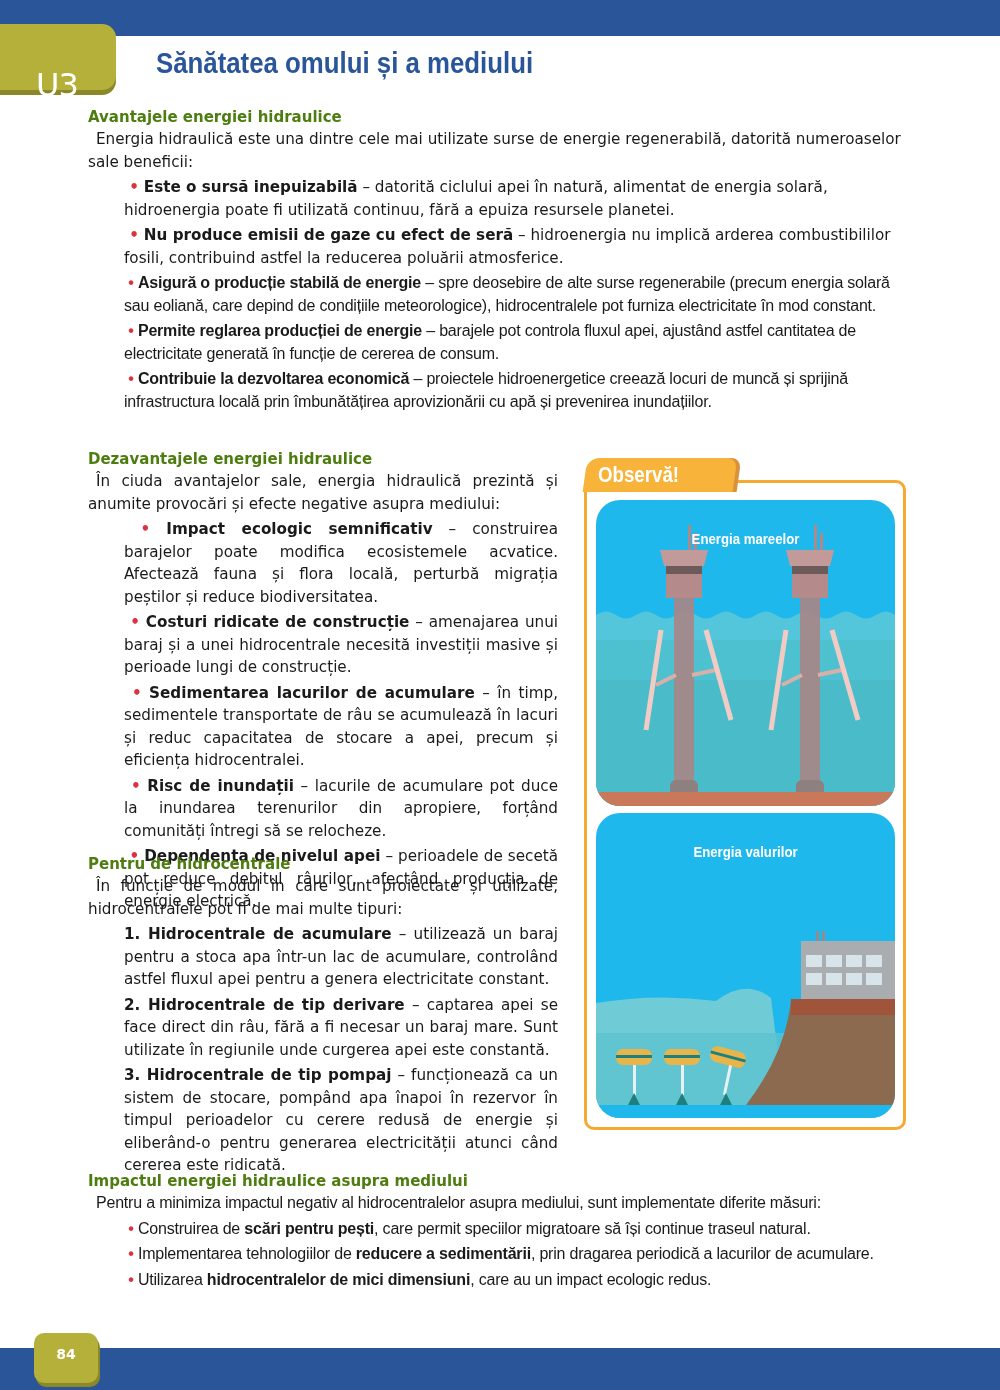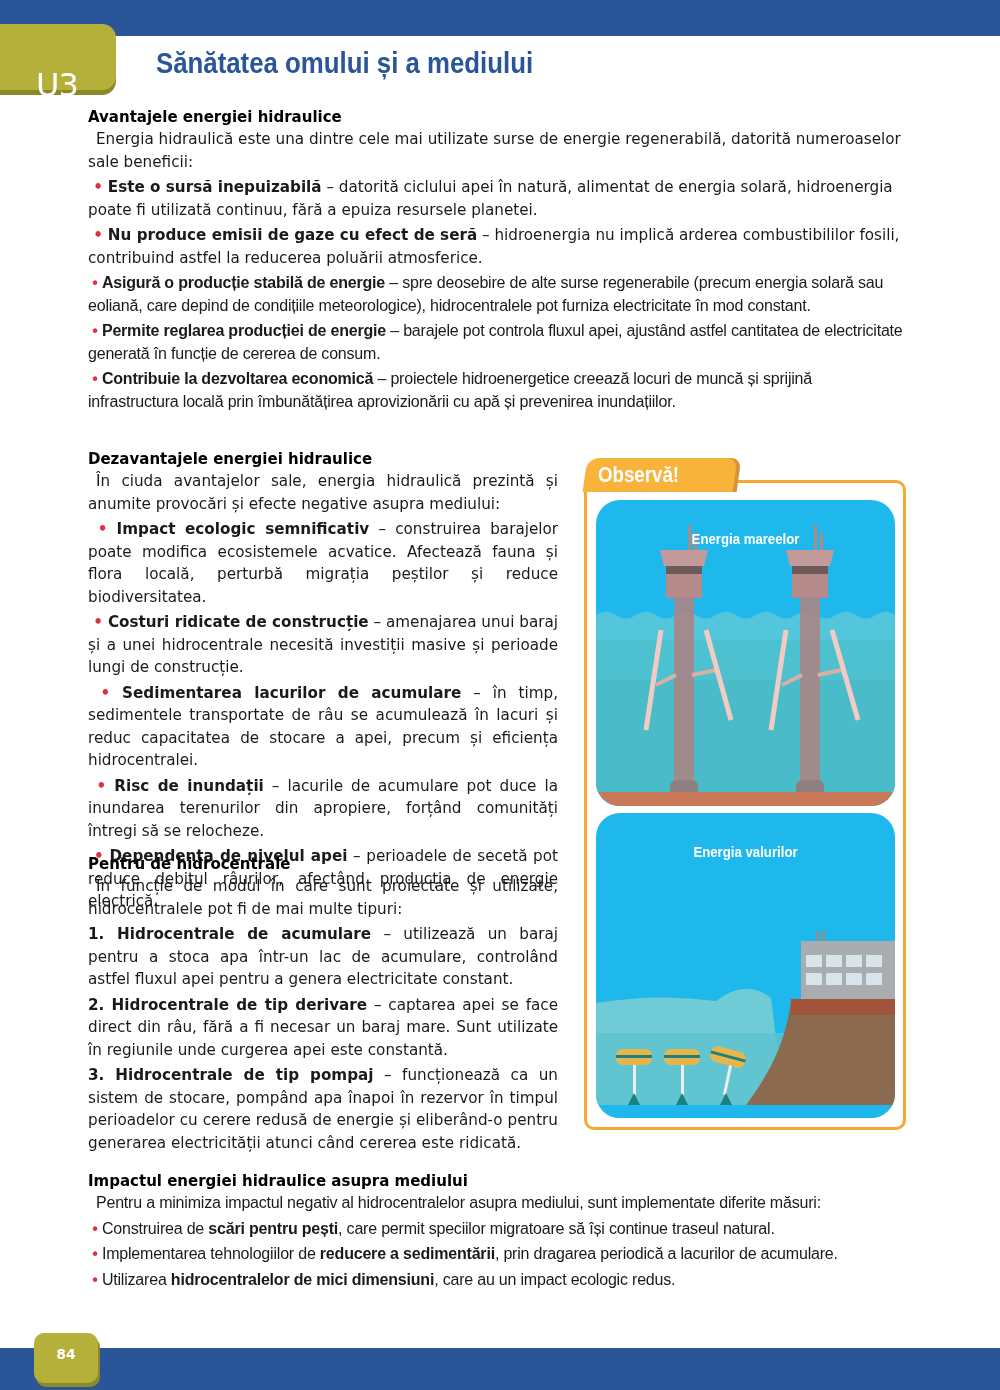--- a/index.html
+++ b/index.html
@@ -6,32 +6,32 @@
   html, body { width: 1000px; height: 1390px; background: #ffffff; overflow: hidden; }
   body { position: relative; font-family: "Liberation Sans", sans-serif; color: #1a1a1a; }
 
   .top-bar { position: absolute; left: 0; top: 0; width: 1000px; height: 36px; background: #2a5699; }
   .unit-tab { position: absolute; left: 0; top: 24px; width: 116px; height: 66px; background: #b5b03a; border-radius: 0 14px 14px 0; box-shadow: 0 5px 0 #8c8827; }
   .unit-tab span { position: absolute; left: 36px; top: 10px; font-family: "DejaVu Sans", sans-serif; font-weight: normal; font-size: 32px; color: #ffffff; letter-spacing: -1px; margin-top: 32px; }
   .page-title { position: absolute; left: 156px; top: 46px; font-family: "Liberation Sans Narrow", "Liberation Sans", sans-serif; font-weight: bold; font-size: 30px; color: #2a5699; transform: scaleX(0.86); transform-origin: left center; white-space: nowrap; }
 
   .text { font-family: "DejaVu Sans", sans-serif; font-size: 15.2px; line-height: 22.5px; color: #1a1a1a; }
   .narrow { font-family: "Liberation Sans", sans-serif; font-size: 16px; letter-spacing: -0.2px; }
-  h3.section-heading { font-family: "DejaVu Sans", sans-serif; font-weight: bold; font-size: 15px; line-height: 22px; color: #000000; }
+  h3.section-heading { font-family: "DejaVu Sans", sans-serif; font-weight: bold; font-size: 15px; line-height: 22px; color: #4d7c0f; }
   .narrow-h { font-family: "Liberation Sans", sans-serif; font-size: 16.5px; }
   p.indent { text-indent: 8px; }
   .bullet { color: #e0303f; font-weight: bold; }
   b { font-weight: bold; }
 
   .block { position: absolute; }
   #sec1 { left: 88px; top: 106px; width: 818px; }
   #sec2 { left: 88px; top: 448px; width: 470px; text-align: justify; }
   #sec3 { left: 88px; top: 853px; width: 470px; text-align: justify; }
   #sec4 { left: 88px; top: 1170px; width: 818px; }
-  .item { margin-top: 3px; }
+  .item { margin-top: 3px; margin-left: 36px; }
   .item p { text-indent: 0; }
 
   
   .obs-box { position: absolute; left: 584px; top: 480px; width: 322px; height: 650px; border: 3px solid #f5a932; border-radius: 10px; }
   .obs-tab { position: absolute; left: 585px; top: 458px; width: 150px; height: 34px; background: #f7b33a; border-radius: 12px 10px 0 0; transform: skewX(-8deg); box-shadow: 4px 0 0 #d9923a; }
   .obs-label { position: absolute; left: 598px; top: 462px; font-family: "Liberation Sans", sans-serif; font-weight: bold; font-size: 22px; color: #ffffff; transform: scaleX(0.85); transform-origin: left center; }
   .panel { position: absolute; left: 596px; width: 299px; background: #1fb8ec; border-radius: 24px; overflow: hidden; }
   #panel1 { top: 500px; height: 306px; }
   #panel2 { top: 813px; height: 305px; padding-left: 44px; }
   .panel-title { position: absolute; left: 0; width: 100%; text-align: center; font-family: "Liberation Sans", sans-serif; font-weight: bold; font-size: 15px; color: #ffffff; top: 30px; transform: scaleX(0.88); }

